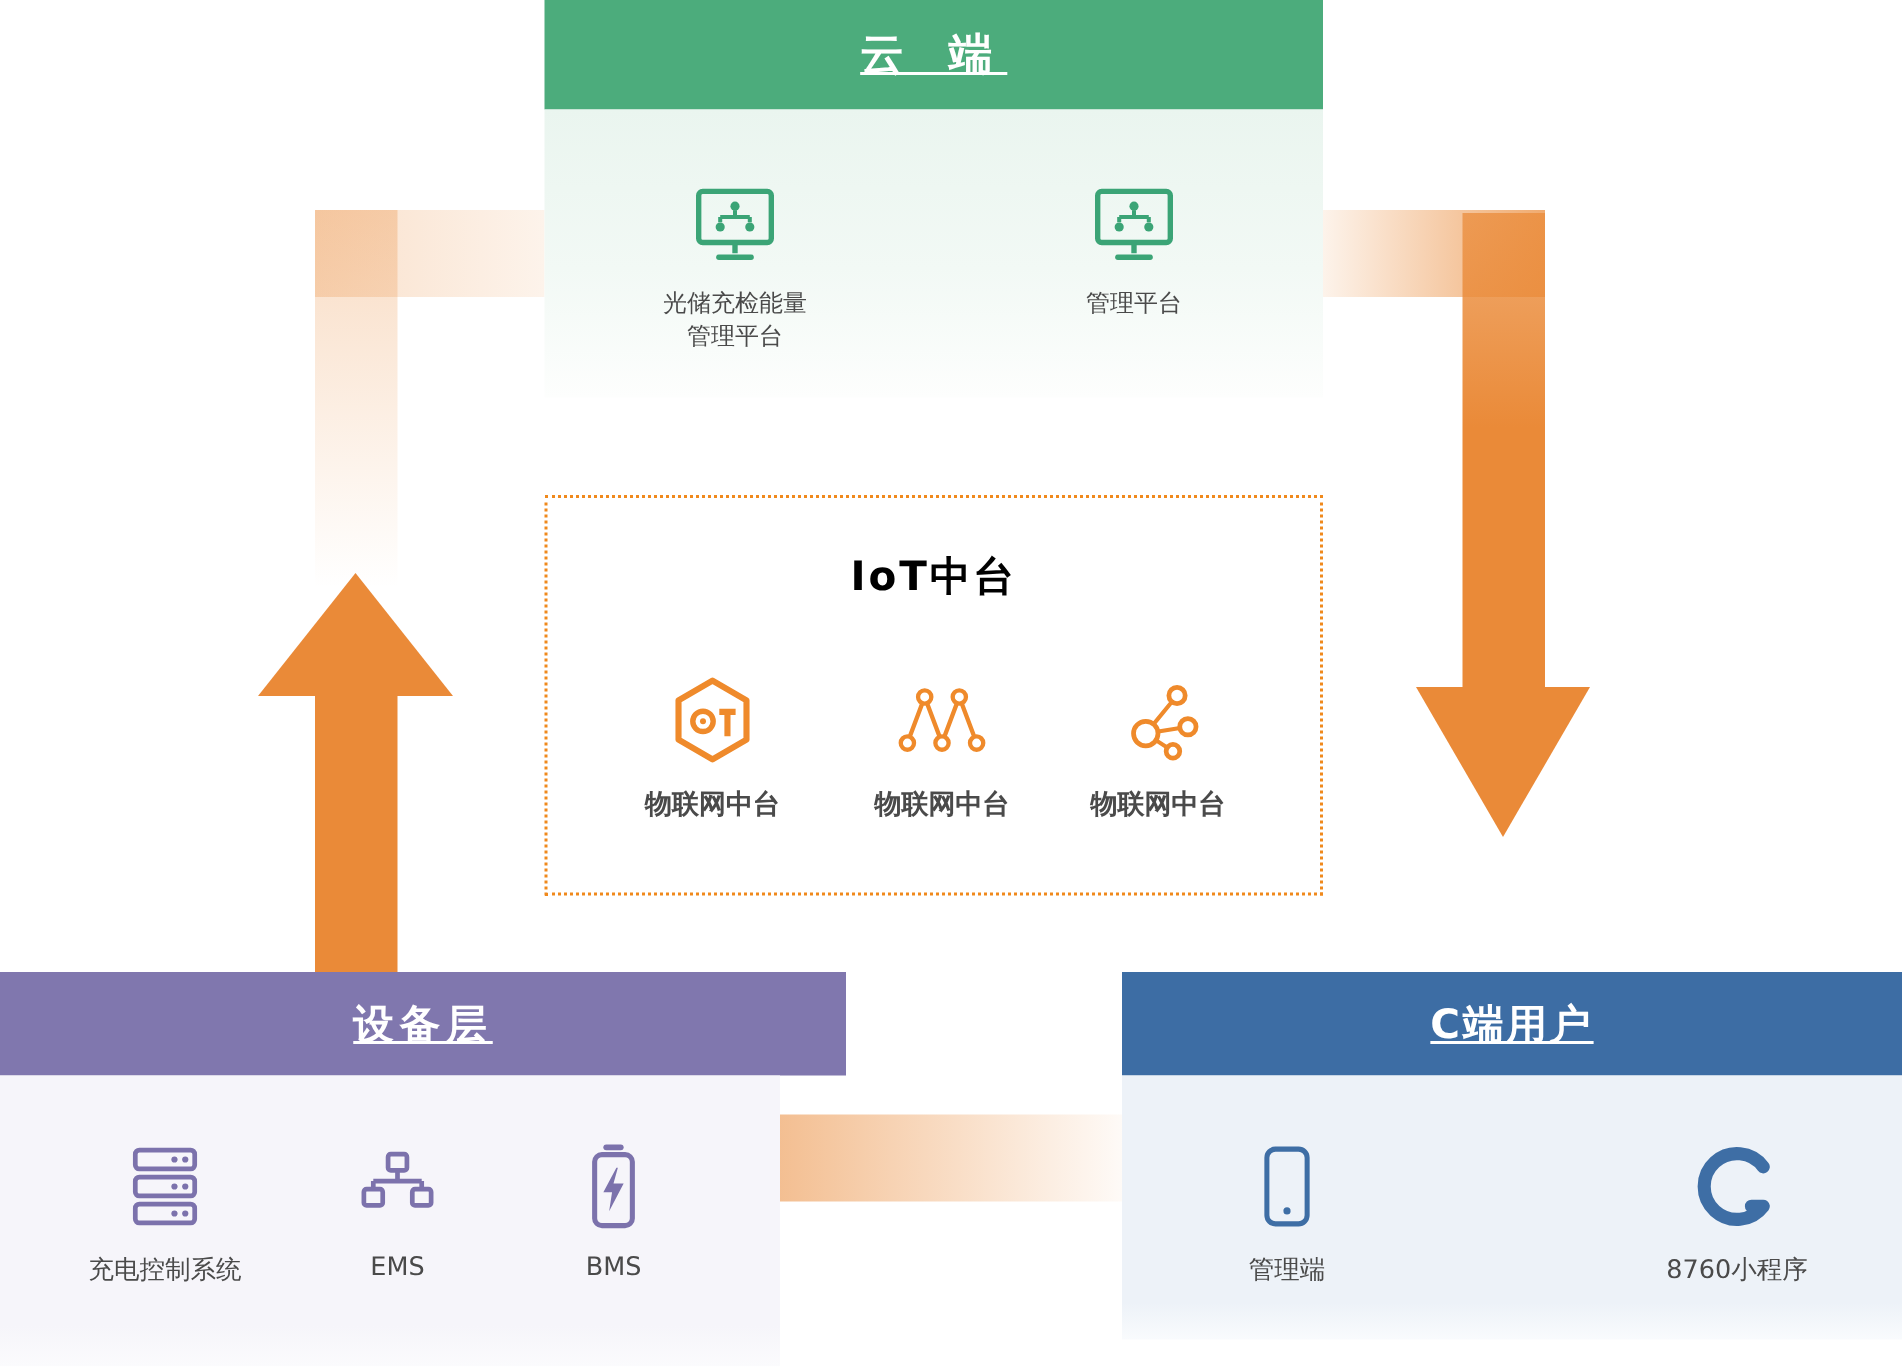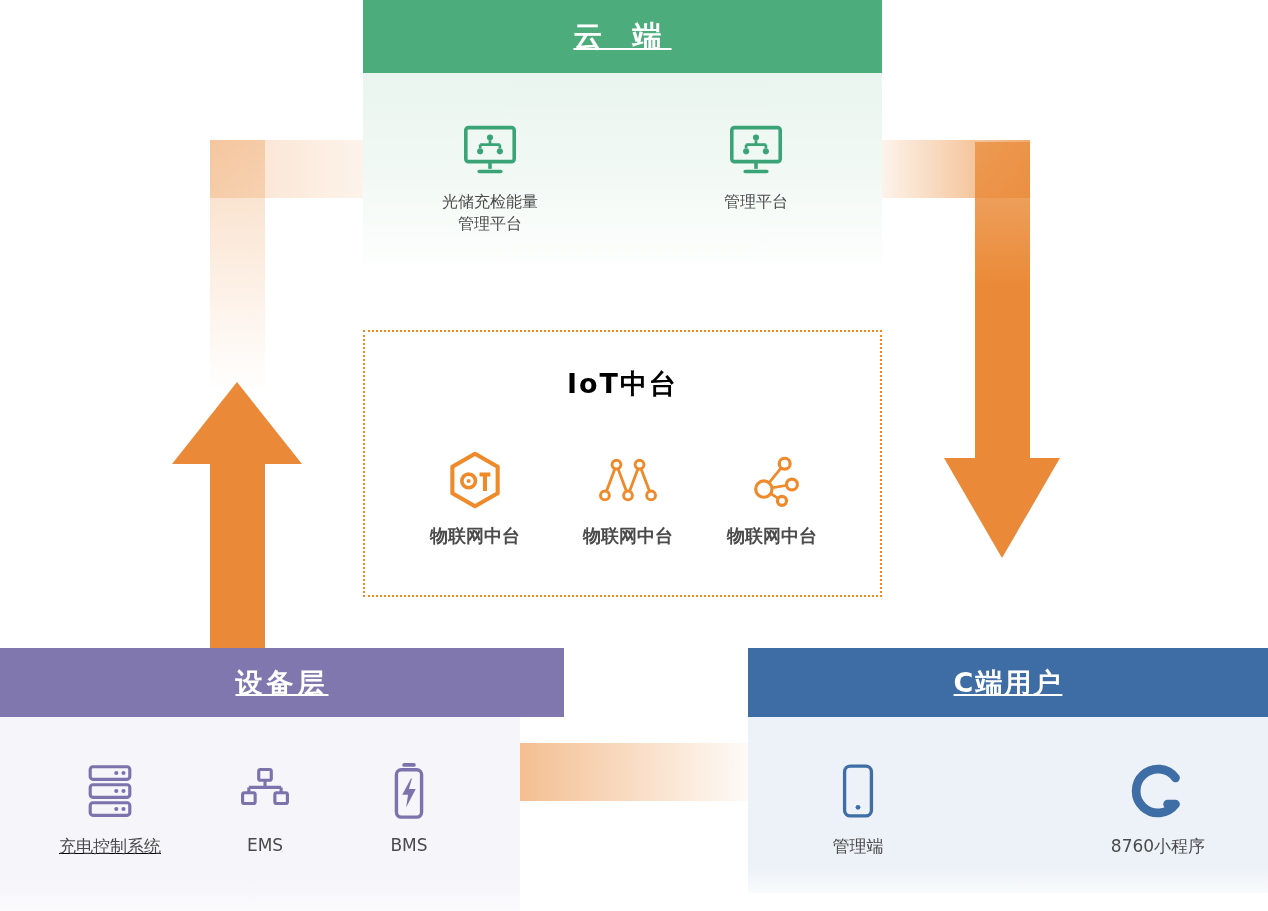--- a/index.html
+++ b/index.html
@@ -59,21 +59,21 @@
   .iot-item .icon-box { height: 64px; margin-bottom: 12px; }
   .iot-item-1 { left: 25px; }
   .iot-item-2 { left: 178px; }
   .iot-item-3 { left: 322px; }
   .iot-label { font-size: 18px; color: #4a4a4a; font-weight: bold; }
 
   
   .body-item { position: absolute; width: 160px; text-align: center; top: 44px; }
   .body-item .icon-box { height: 60px; margin-bottom: 14px; }
   .blabel { font-size: 17px; color: #4a4a4a; }
-  .dev-item-1 { left: 30px; text-decoration: underline; }
+  .dev-item-1 { left: 30px; }
   .dev-item-2 { left: 185px; }
   .dev-item-3 { left: 329px; }
   .cu-item-1 { left: 30px; }
   .cu-item-2 { left: 185px; }
   .cu-item-3 { left: 330px; }
 </style>
 </head>
 <body>
 
 <div class="canvas">

